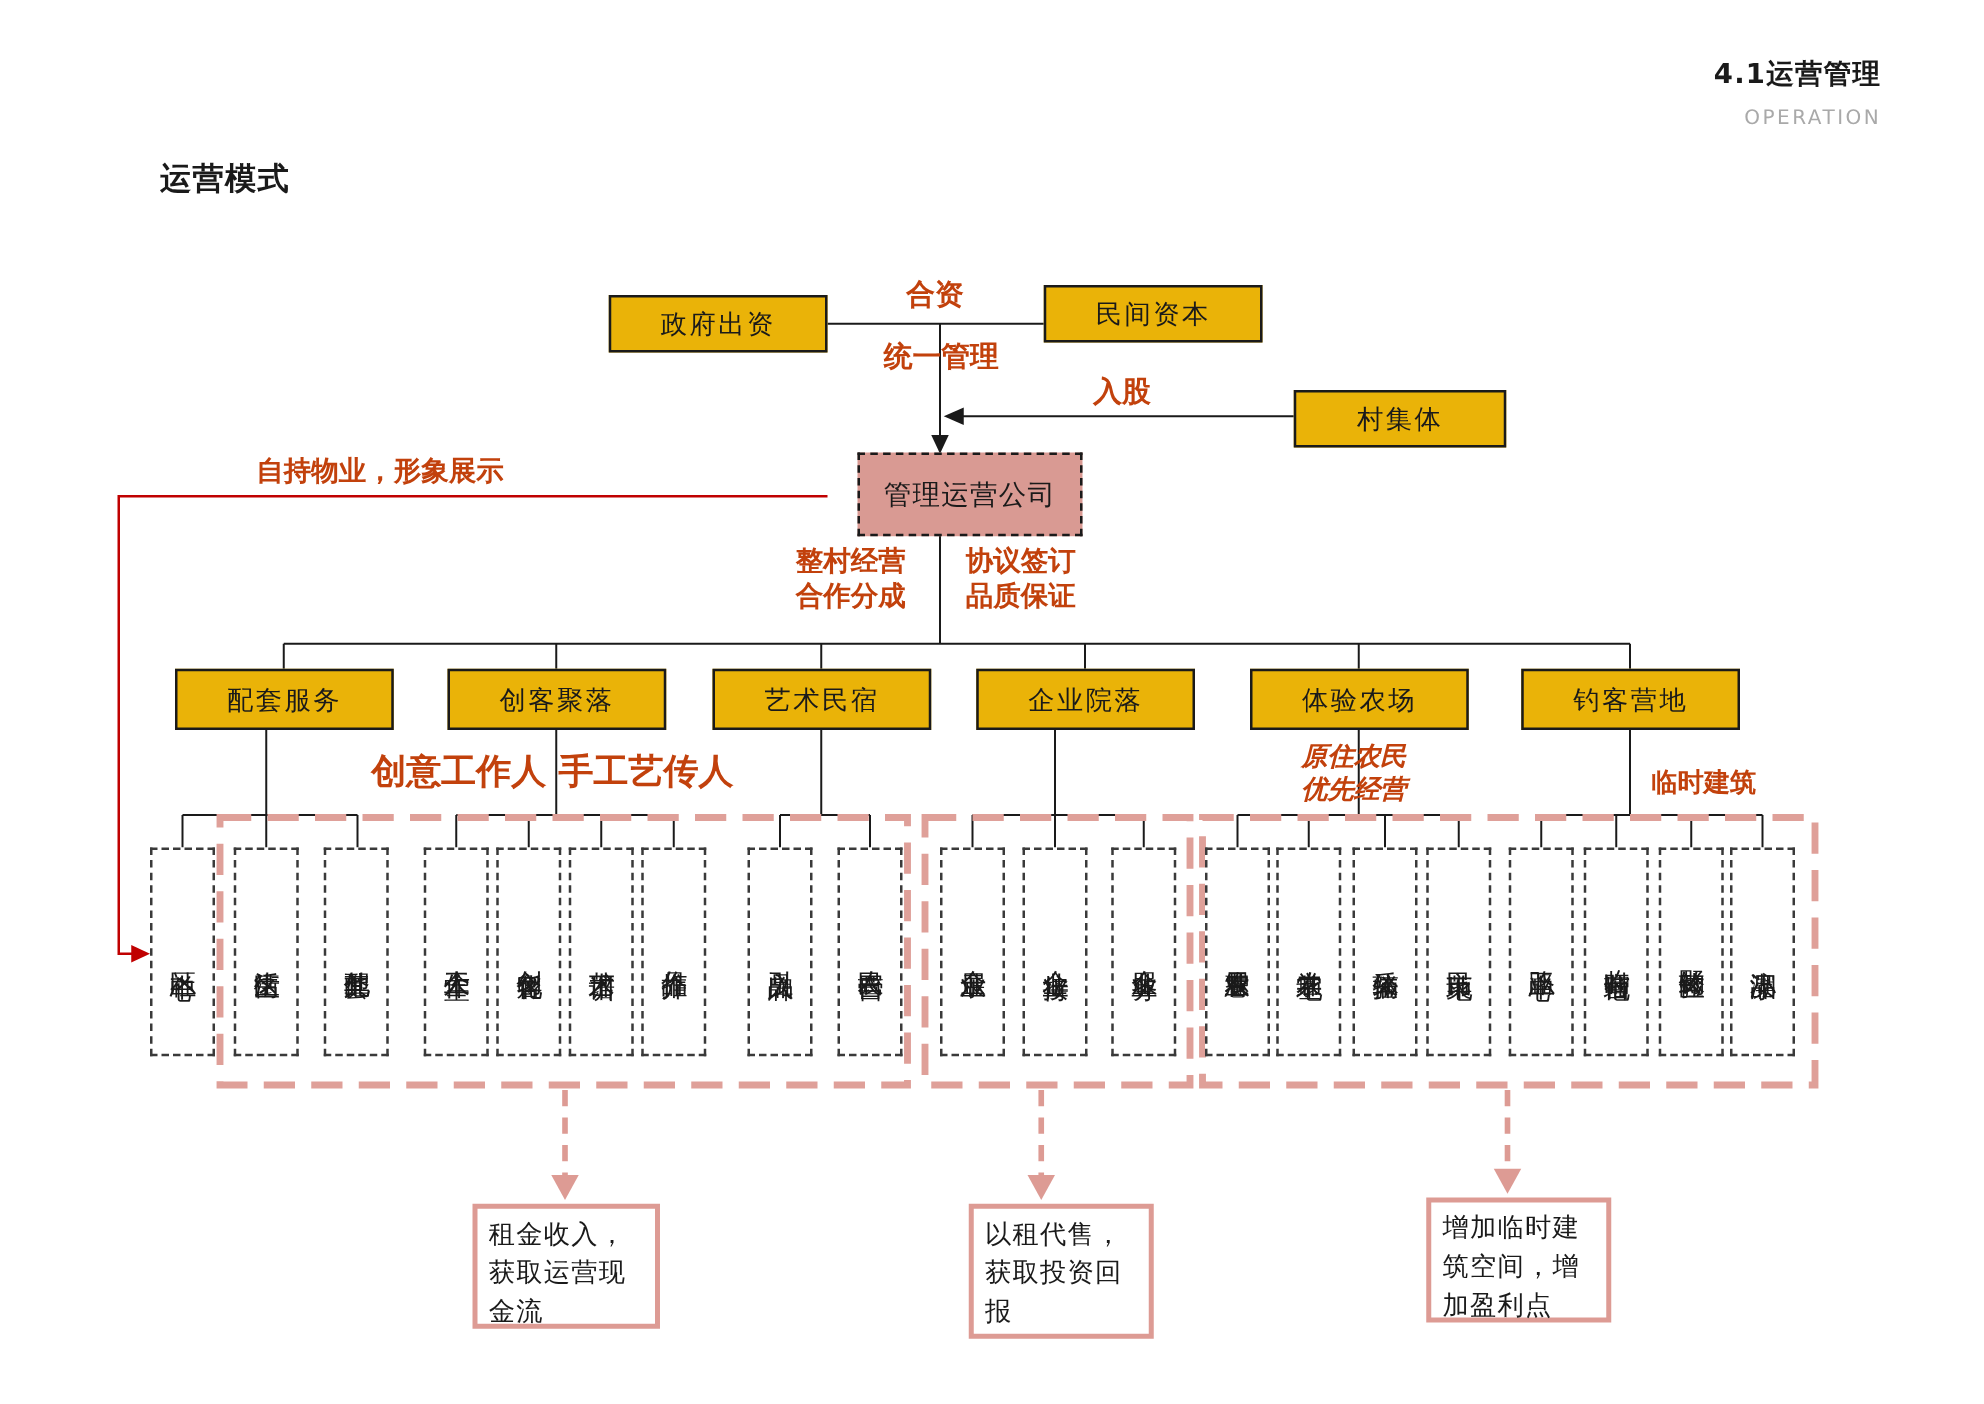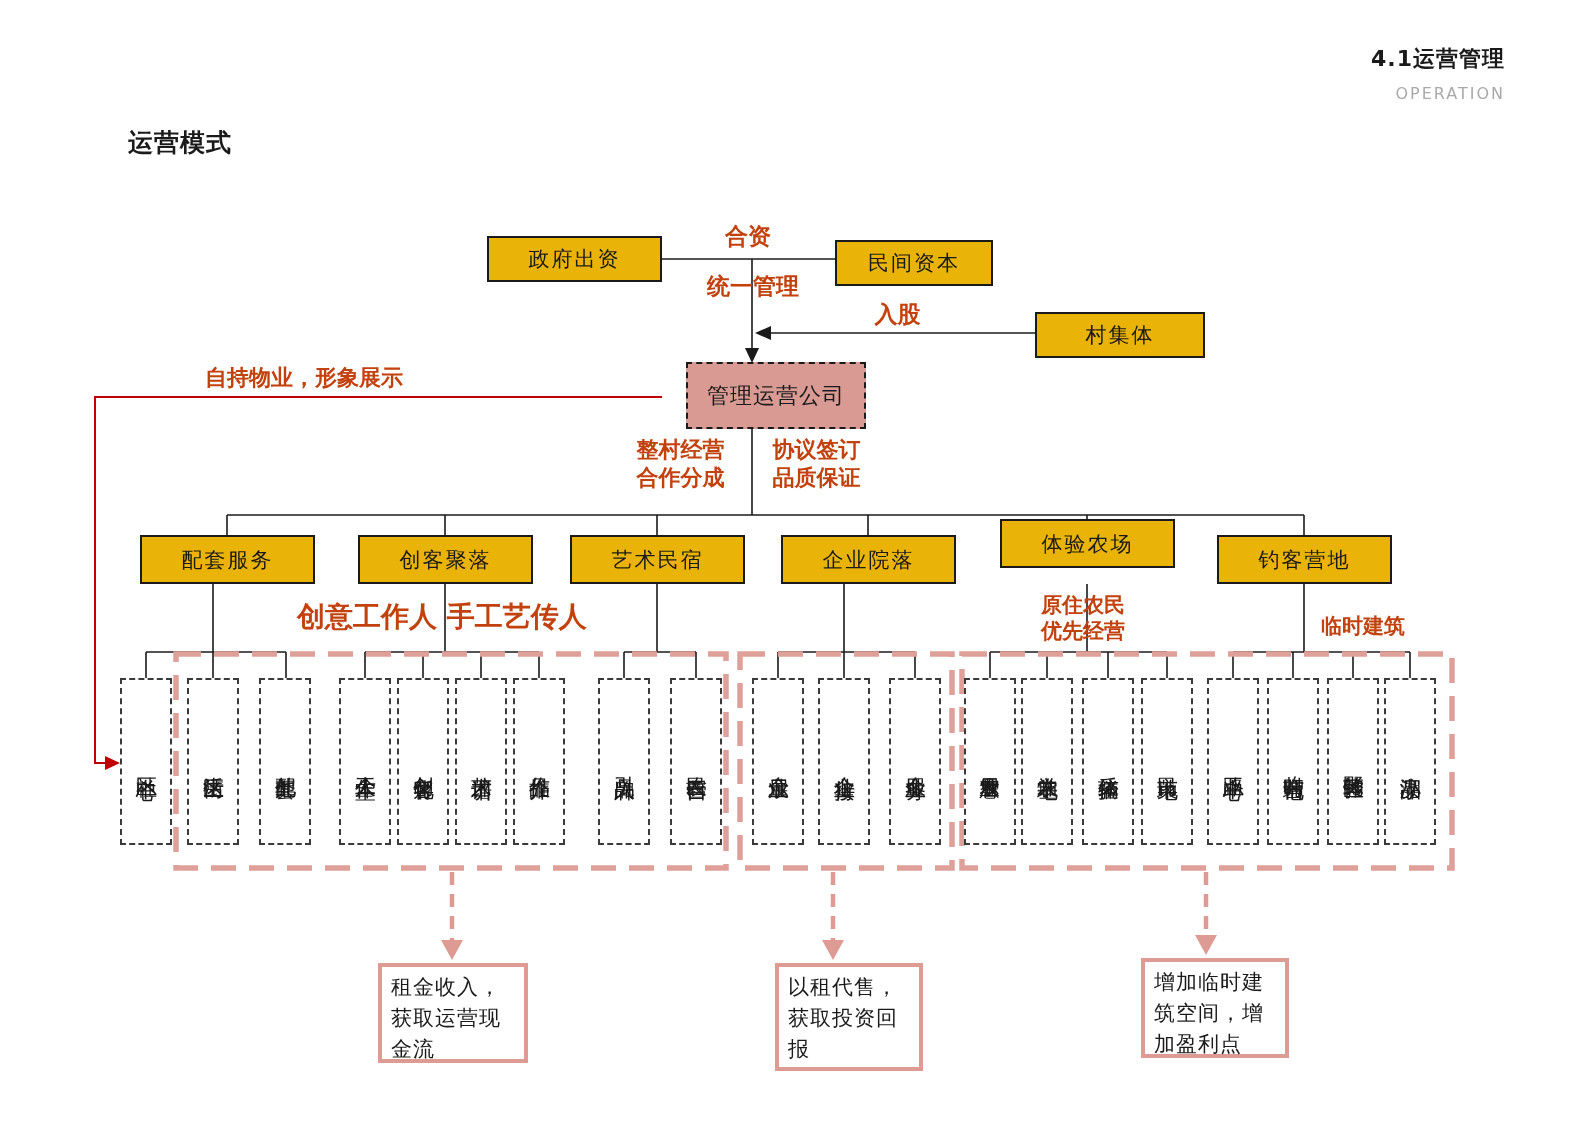--- a/index.html
+++ b/index.html
@@ -114,48 +114,48 @@
       <path d="M1206 872 V937" stroke="#dd9b94" stroke-width="4.5" stroke-dasharray="13 9" fill="none"></path>
       <polygon points="1195,935 1217,935 1206,955" fill="#dd9b94"></polygon>
     </g>
   </svg>
 
   <div class="h-title abs" style="top:44px;right:82px;">4.1运营管理</div>
   <div class="h-sub abs" style="top:84px;right:82px;">OPERATION</div>
   <div class="h-title abs" style="top:126px;left:128px;font-size:25px;">运营模式</div>
 
   <div class="solid-box" style="left:487px;top:236px;width:175px;height:46px;">政府出资</div>
-  <div class="solid-box" style="left:835px;top:240px;width:158px;height:46px;">民间资本</div>
+  <div class="solid-box" style="left:835px;top:228px;width:175px;height:46px;">民间资本</div>
   <div class="solid-box" style="left:1035px;top:312px;width:170px;height:46px;">村集体</div>
   <div class="mgmt-box" style="left:686px;top:362px;width:180px;height:67px;">管理运营公司</div>
 
   <div class="red-label" style="left:703px;top:222px;width:90px;font-size:23px;">合资</div>
   <div class="red-label" style="left:663px;top:272px;width:180px;font-size:23px;">统一管理</div>
   <div class="red-label" style="left:855px;top:300px;width:85px;font-size:23px;">入股</div>
   <div class="red-label" style="left:205px;top:364px;">自持物业，形象展示</div>
   <div class="red-label" style="left:628px;top:436px;width:105px;">
     <div>整村经营</div>
     <div>合作分成</div>
   </div>
   <div class="red-label" style="left:764px;top:436px;width:105px;">
     <div>协议签订</div>
     <div>品质保证</div>
   </div>
   <div class="red-label" style="left:297px;top:603px;width:256px;font-size:28px;">创意工作人 手工艺传人</div>
-  <div class="red-label" style="left:1028px;top:592px;width:110px;font-size:21px;line-height:26px;">
+  <div class="red-label" style="left:1028px;top:592px;width:110px;font-size:21px;line-height:26px;font-style:italic;">
     <div>原住农民</div>
     <div>优先经营</div>
   </div>
   <div class="red-label" style="left:1308px;top:612px;width:110px;font-size:21px;">临时建筑</div>
 
   <div class="solid-box" style="left:140px;top:535px;width:175px;height:49px;">配套服务</div>
   <div class="solid-box" style="left:358px;top:535px;width:175px;height:49px;">创客聚落</div>
   <div class="solid-box" style="left:570px;top:535px;width:175px;height:49px;">艺术民宿</div>
   <div class="solid-box" style="left:781px;top:535px;width:175px;height:49px;">企业院落</div>
-  <div class="solid-box" style="left:1000px;top:519px;width:175px;height:49px;">体验农场</div>
+  <div class="solid-box" style="left:1000px;top:535px;width:175px;height:49px;">体验农场</div>
   <div class="solid-box" style="left:1217px;top:535px;width:175px;height:49px;">钓客营地</div>
 
   <div class="vbox" style="left:120px;top:678px;width:52px;height:167px;">社区中心</div>
   <div class="vbox" style="left:187px;top:678px;width:52px;height:167px;">生活街区</div>
   <div class="vbox" style="left:259px;top:678px;width:52px;height:167px;">其他配套</div>
 
   <div class="vbox" style="left:339px;top:678px;width:52px;height:167px;">个人工作室</div>
   <div class="vbox" style="left:397px;top:678px;width:52px;height:167px;">创客孵化</div>
   <div class="vbox" style="left:455px;top:678px;width:52px;height:167px;">艺术培训</div>
   <div class="vbox" style="left:513px;top:678px;width:52px;height:167px;">作品推介</div>

